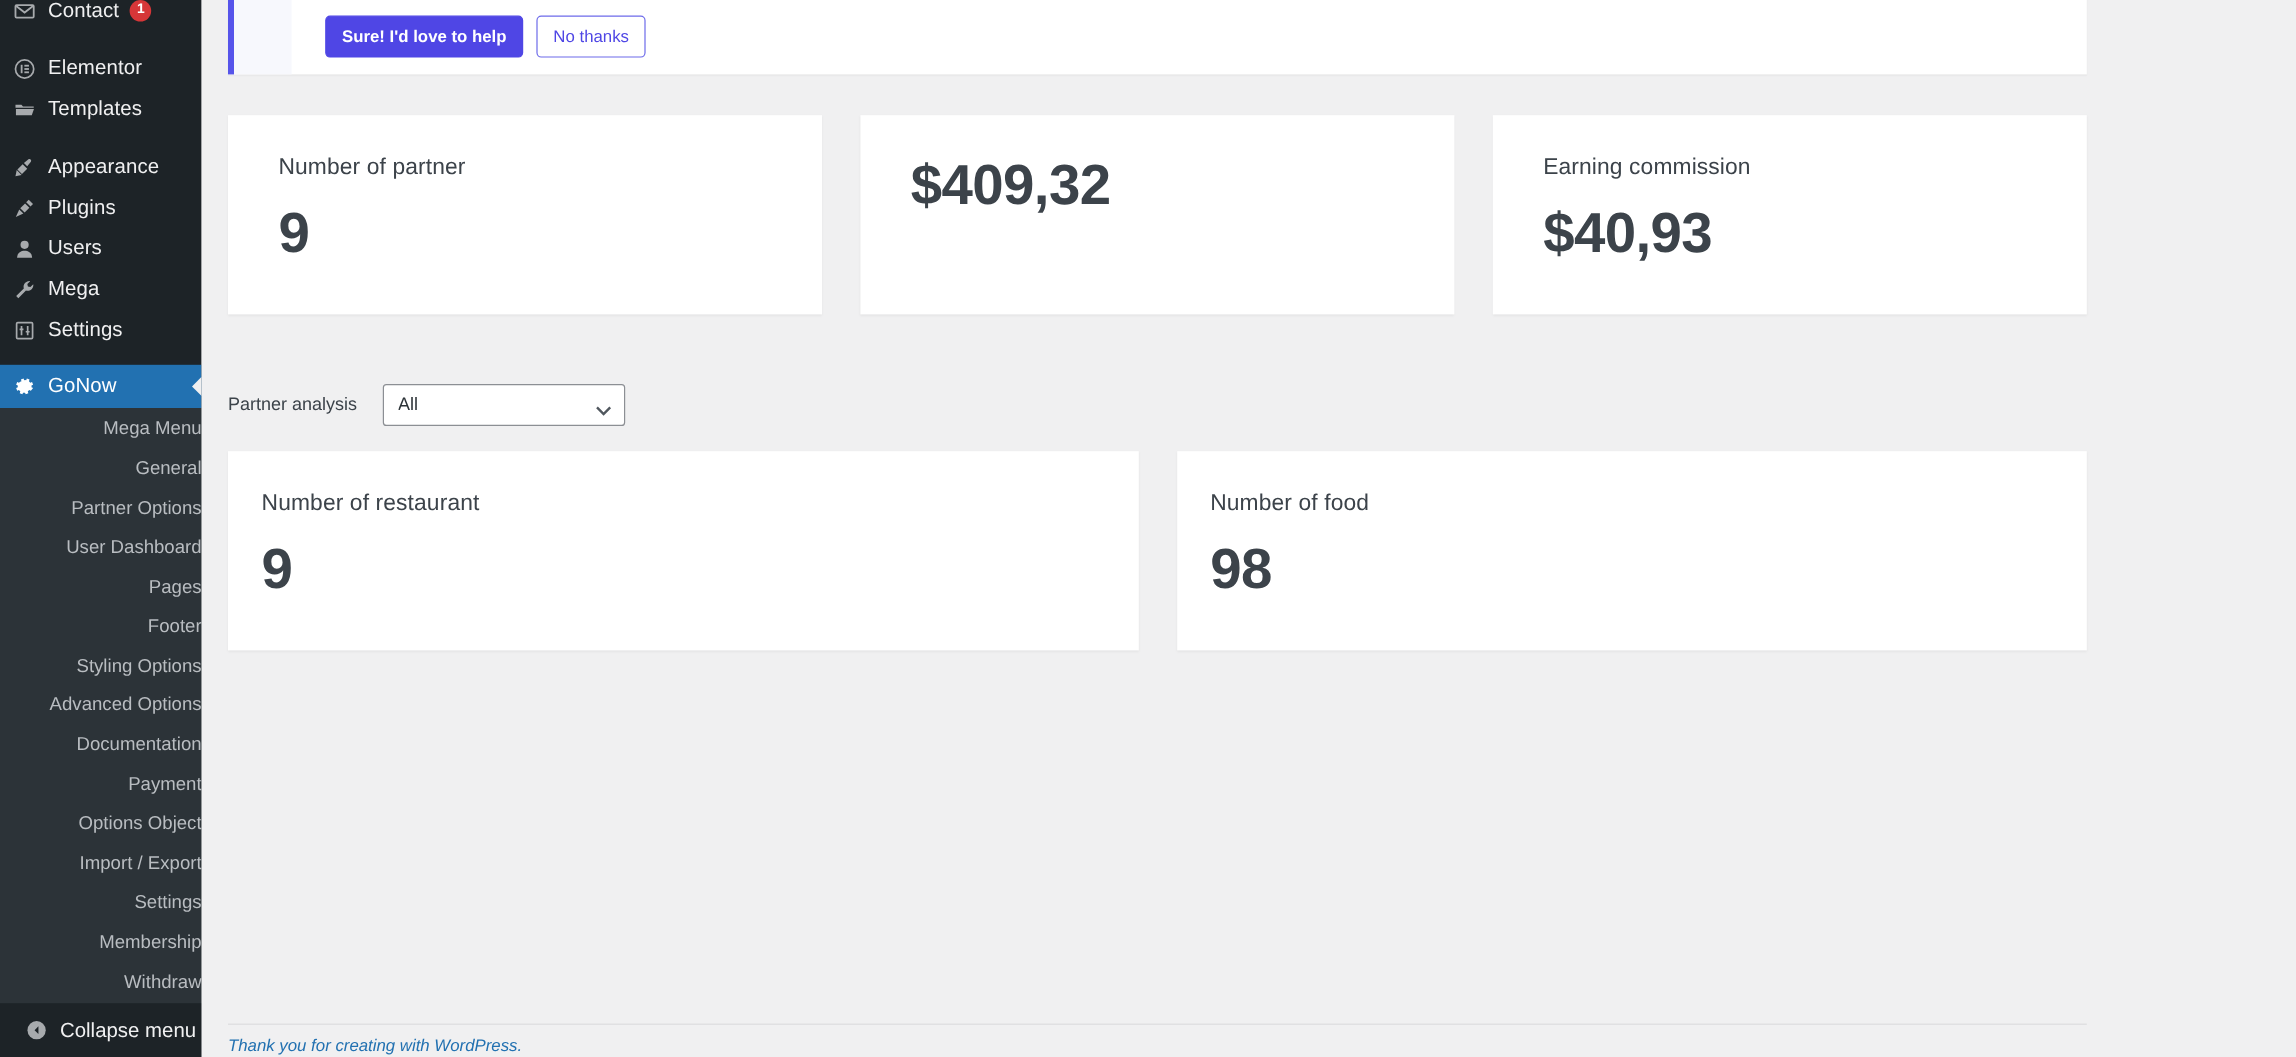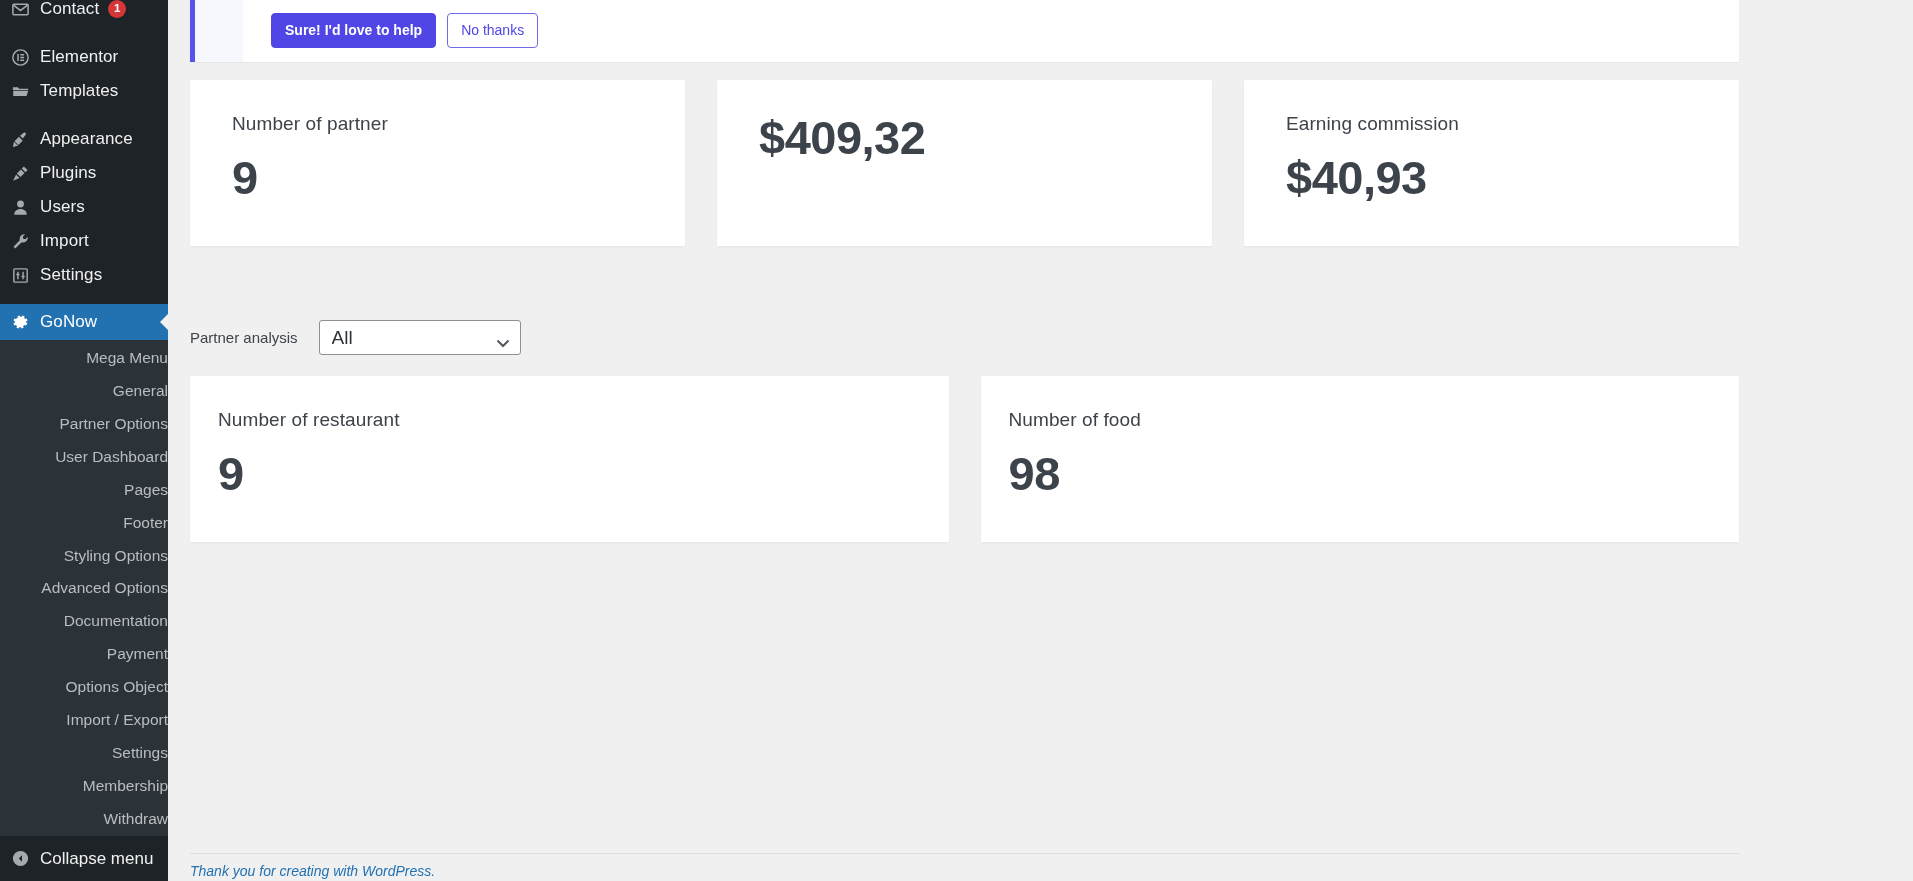--- a/index.html
+++ b/index.html
@@ -92,20 +92,21 @@
 
   .collapse-wrap {
     position: absolute;
     left: 0; bottom: 0;
     width: 168px;
     background: #1d2327;
     height: 45px;
     display: flex;
     align-items: center;
     cursor: pointer;
+    padding-left: 10px;
   }
   .collapse-wrap .mi-icon {
     width: 40px; min-width: 40px;
     display: flex; align-items: center; justify-content: center;
     color: #a7aaad;
   }
   .collapse-wrap .mi-label { font-size: 17px; color: #f0f0f1; }
 
   
   #wpcontent {
@@ -165,21 +166,21 @@
   }
 
   
   .cards-row {
     position: absolute;
     left: 22px;
     right: 20px;
     display: flex;
     gap: 32px;
   }
-  .cards-row.row-top { top: 80px; align-items: center; }
+  .cards-row.row-top { top: 96px; align-items: center; }
   .cards-row.row-bottom { top: 376px; left: 22px; right: 20px; }
 
   .stat-card {
     background: #fff;
     box-shadow: 0 1px 2px rgba(0,0,0,.05);
     padding: 33px 42px 36px 42px;
     flex: 1;
     min-height: 166px;
   }
   .stat-card .card-title {
@@ -215,21 +216,21 @@
   .filter-select {
     -webkit-appearance: none;
     appearance: none;
     width: 202px;
     height: 35px;
     padding: 0 30px 0 12px;
     border: 1px solid #8c8f94;
     border-radius: 3px;
     background: #fff;
     color: #2c3338;
-    font-size: 19px;
+    font-size: 15px;
     font-family: "Liberation Sans", sans-serif;
     cursor: pointer;
     box-shadow: 0 0 0 transparent;
   }
   .select-chevron {
     position: absolute;
     right: 11px;
     top: 50%;
     margin-top: -4px;
     pointer-events: none;
@@ -328,21 +329,21 @@
       </span>
       <span class="mi-label">Users</span>
     </div>
 
     <div class="menu-top">
       <span class="mi-icon">
         <svg width="19" height="19" viewBox="0 0 20 20" fill="currentColor">
           <path d="M14.9 2.4a5 5 0 0 0-5.6 6.4L2.6 15.5l1.9 1.9 6.7-6.7a5 5 0 0 0 6.4-5.6l-2.5 2.5-2.2-.5-.5-2.2z"></path>
         </svg>
       </span>
-      <span class="mi-label">Import</span>
+      <span class="mi-label">Mega</span>
     </div>
 
     <div class="menu-top">
       <span class="mi-icon">
         <svg width="19" height="19" viewBox="0 0 20 20" fill="none" stroke="currentColor" stroke-width="1.5">
           <rect x="3" y="3" width="14" height="14" rx="1"></rect>
           <path d="M7.3 6v8M12.7 6v8"></path>
           <path d="M5.6 9h3.4M11 11h3.4"></path>
         </svg>
       </span>

